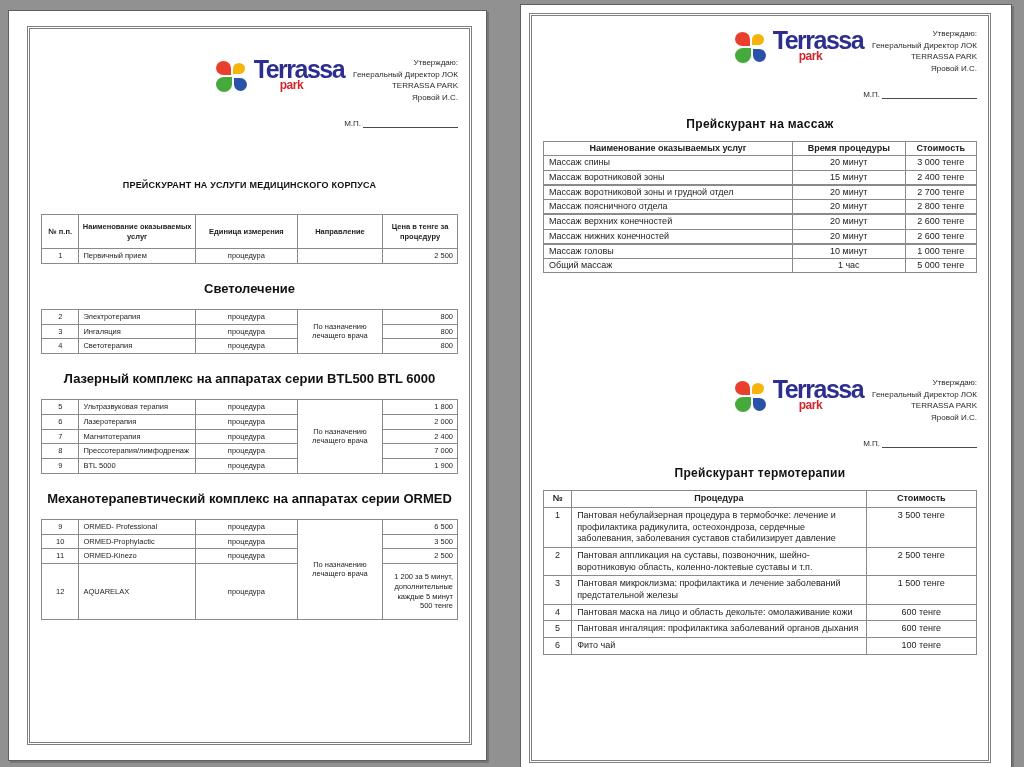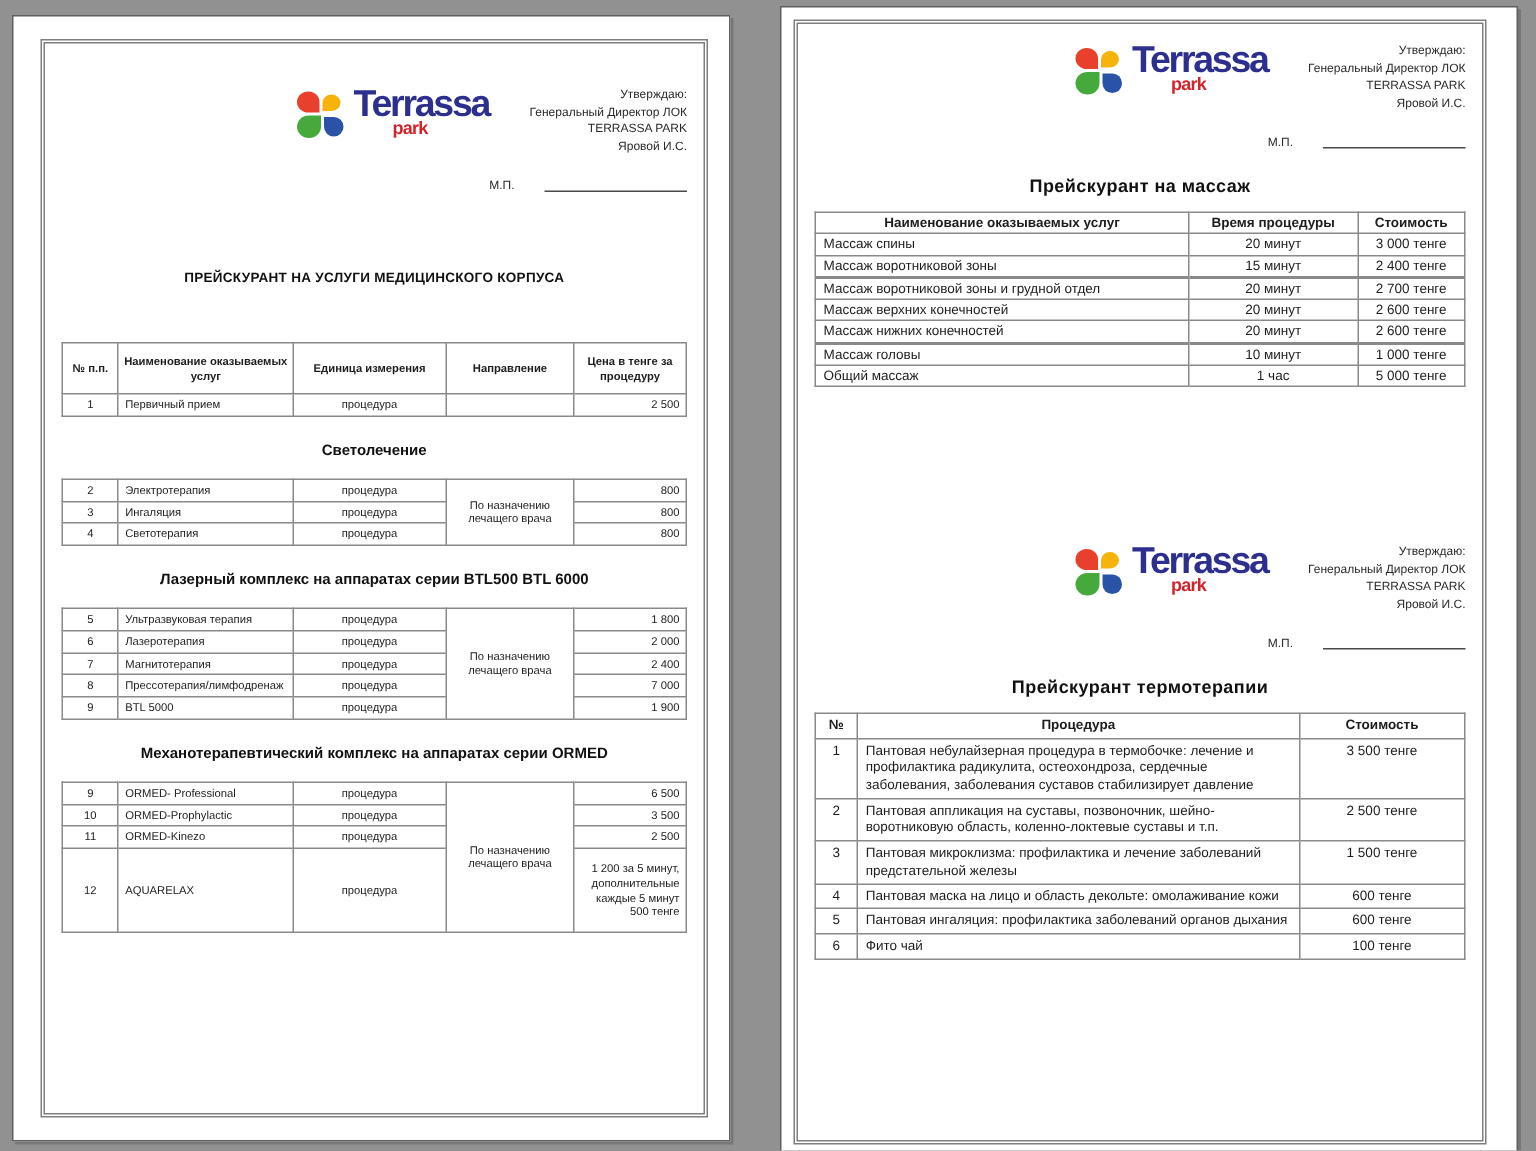--- a/index.html
+++ b/index.html
@@ -22,21 +22,21 @@
   .frame { position:absolute; border:1px solid #7f7f7f; }
   .page-left  .frame { inset:15px 14px 15px 18px; }
   .page-right .frame { inset:8px 20px 10px 8px; }
   .frame-in { position:absolute; inset:1px; border:1px solid #7f7f7f; overflow:hidden; }
   .content { width:100%; height:100%; padding:12px 11px; }
 
   
   .header-row { display:flex; justify-content:flex-end; align-items:flex-start; }
   .page-left .header-row { margin-top:16px; }
   .approval { text-align:right; font-size:8px; line-height:11.5px; color:#2a2a2a; }
-  .mp-row { display:flex; justify-content:flex-end; align-items:flex-end; gap:20px;
+  .mp-row { display:flex; justify-content:flex-end; align-items:flex-end; gap:2px;
             font-size:8px; color:#2a2a2a; margin-top:16px; }
   .mp-line { display:inline-block; width:95px; height:8px; border-bottom:1px solid #4a4a4a; }
 
   
   .logo { display:flex; gap:3px; }
   .leafgrid { width:35px; height:33px; position:relative; margin-top:4px; flex:0 0 auto; }
   .leaf { position:absolute; display:block; }
   .leaf-red    { left:0;  top:0;  width:15px; height:14px; background:#e8402d; border-radius:55% 55% 0 55%; }
   .leaf-yellow { left:17px; top:2px; width:12px; height:11px; background:#f6b40a; border-radius:55% 55% 55% 0; }
   .leaf-green  { left:0;  top:16px; width:16px; height:15px; background:#46a93c; border-radius:55% 0 55% 55%; }
@@ -44,33 +44,33 @@
   .logo-text { line-height:1; }
   .logo-main { color:#2d2f8e; font-weight:bold; font-size:25px; letter-spacing:-1.5px; }
   .logo-sub  { color:#d2242c; font-weight:bold; font-size:12px; letter-spacing:-0.5px;
                margin-left:26px; margin-top:-3px; }
 
   
   .doc-title-left { text-align:center; font-weight:bold; font-size:9px; letter-spacing:.2px;
                     margin-top:52px; color:#111; }
   .doc-title-right { text-align:center; font-weight:bold; font-size:12px; letter-spacing:.3px;
                      margin-top:18px; color:#111; }
-  .section-title { text-align:center; font-weight:bold; font-size:10px; margin:17px 0 13px; color:#111; }
+  .section-title { text-align:center; font-weight:bold; font-size:13px; margin:17px 0 13px; color:#111; }
 
   
   table { width:100%; border-collapse:collapse; table-layout:fixed; }
   td { border:1px solid #8a8a8a; overflow:hidden; }
 
   
   .left-tbl { font-size:7.5px; }
   .left-tbl td { padding:2px 4px; line-height:1.3; vertical-align:middle; }
   .left-tbl .hdr td { font-weight:bold; text-align:center; padding:4px 2px; height:34px; }
   .left-tbl .c { text-align:center; }
   .left-tbl .r { text-align:right; }
-  .left-tbl.first { margin-top:38px; }
+  .left-tbl.first { margin-top:24px; }
   .c-num{width:9%} .c-name{width:28%} .c-unit{width:24.5%} .c-dir{width:20.5%} .c-price{width:18%}
   .row-tall td { height:56px; }
 
   
   .massage-tbl { font-size:9px; margin-top:10px; }
   .massage-tbl td { padding:1px 5px; height:13px; text-align:center; line-height:1.25; }
   .massage-tbl .hdr td { font-weight:bold; }
   .massage-tbl .l { text-align:left; }
   .massage-tbl .grp td { border-bottom-width:2px; }
   .m-name{width:57.5%} .m-time{width:26%} .m-cost{width:16.5%}
@@ -322,20 +322,25 @@
           <tr class="grp">
             <td class="l">Массаж воротниковой зоны</td>
             <td>15 минут</td>
             <td>2 400 тенге</td>
           </tr>
           <tr>
             <td class="l">Массаж воротниковой зоны и грудной отдел</td>
             <td>20 минут</td>
             <td>2 700 тенге</td>
           </tr>
+          <tr class="grp">
+            <td class="l">Массаж поясничного отдела</td>
+            <td>20 минут</td>
+            <td>2 800 тенге</td>
+          </tr>
           <tr>
             <td class="l">Массаж верхних конечностей</td>
             <td>20 минут</td>
             <td>2 600 тенге</td>
           </tr>
           <tr class="grp">
             <td class="l">Массаж нижних конечностей</td>
             <td>20 минут</td>
             <td>2 600 тенге</td>
           </tr>

